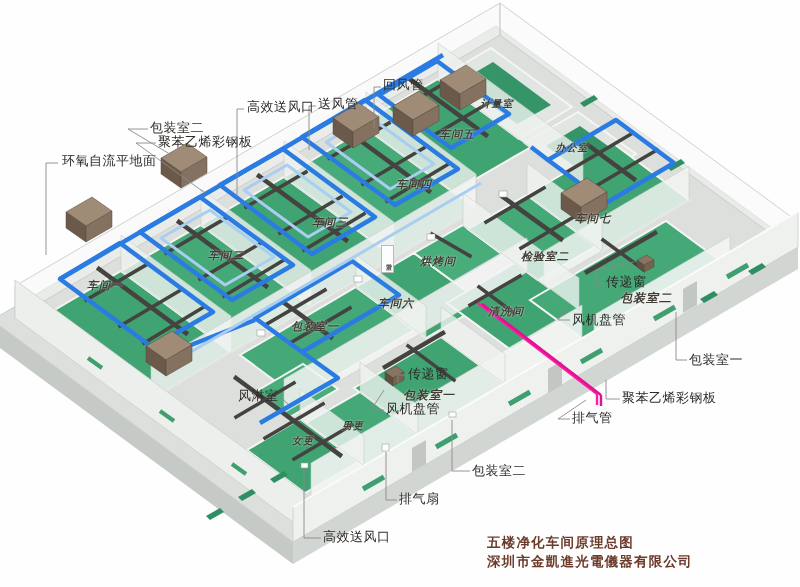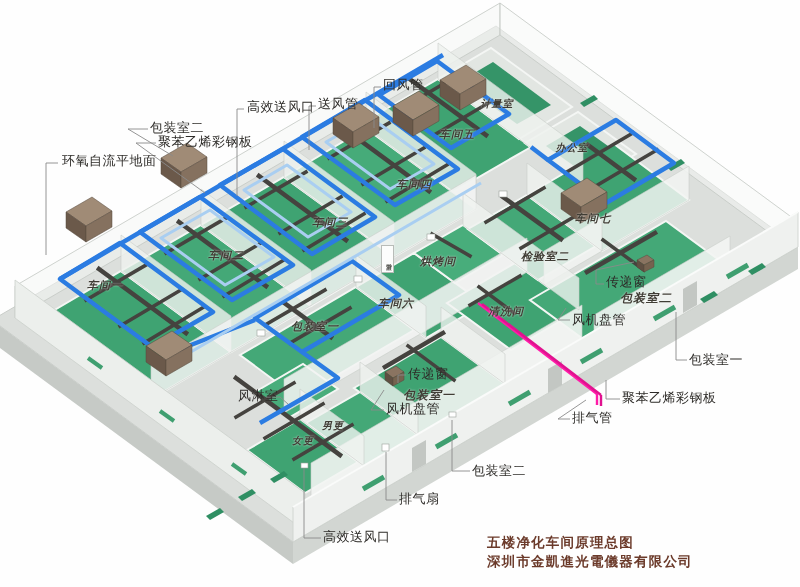--- a/index.html
+++ b/index.html
@@ -268,21 +268,21 @@
   <div class="lbl room" style="left:593px;top:218px">车间七</div>
   <div class="lbl room small" style="left:497px;top:104px">计量室</div>
   <div class="lbl room small" style="left:572px;top:148px">办公室</div>
   <div class="lbl room" style="left:315px;top:326px">包装室一</div>
   <div class="lbl room" style="left:545px;top:256px">检验室二</div>
   <div class="lbl room" style="left:438px;top:261px">烘烤间</div>
   <div class="lbl room" style="left:506px;top:311px">清洗间</div>
   <div class="sign" style="left:381px;top:245px">货淋室</div>
   <div class="lbl room big" style="left:429px;top:395px">包装室一</div>
   <div class="lbl room big" style="left:646px;top:298px">包装室二</div>
-  <div class="lbl room small" style="left:333px;top:426px">男更</div>
+  <div class="lbl room small" style="left:353px;top:426px">男更</div>
   <div class="lbl room small" style="left:303px;top:441px">女更</div>
 
   <div class="lbl callout" style="left:62px;top:161px">环氧自流平地面</div>
   <div class="lbl callout" style="left:150px;top:128px">包装室二</div>
   <div class="lbl callout" style="left:158px;top:142px">聚苯乙烯彩钢板</div>
   <div class="lbl callout" style="left:247px;top:107px">高效送风口</div>
   <div class="lbl callout" style="left:318px;top:104px">送风管</div>
   <div class="lbl callout" style="left:383px;top:85px">回风管</div>
   <div class="lbl callout" style="left:606px;top:282px">传递窗</div>
   <div class="lbl callout" style="left:572px;top:320px">风机盘管</div>

